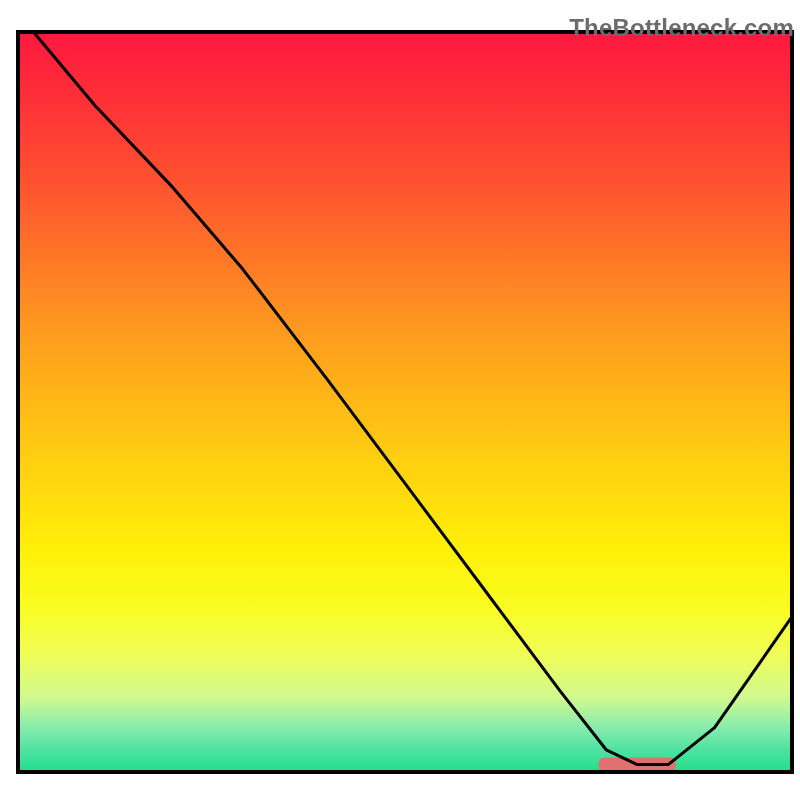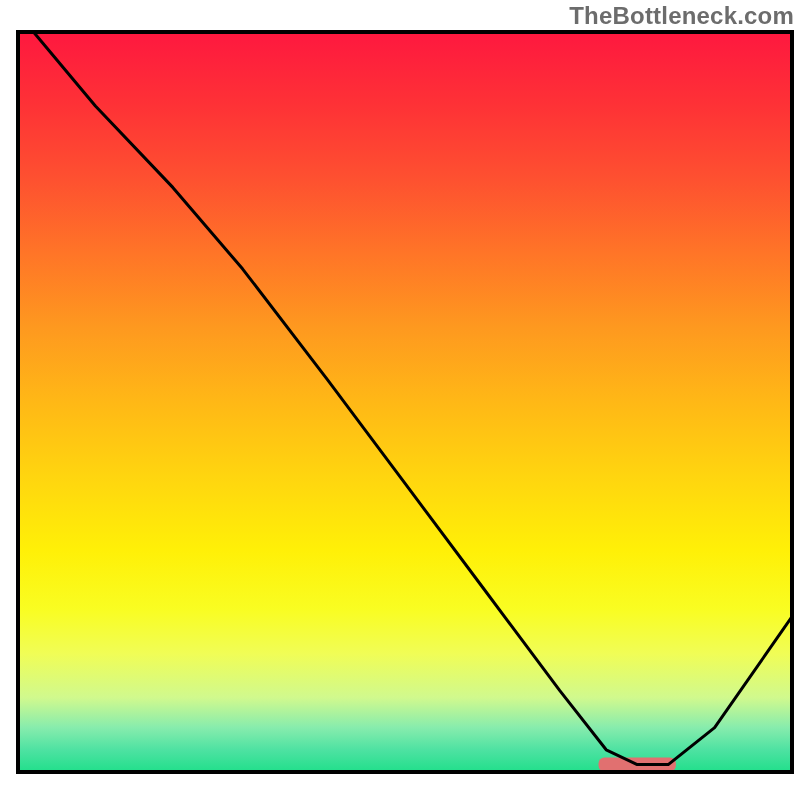--- a/index.html
+++ b/index.html
@@ -11,21 +11,21 @@
     background: #ffffff;
     font-family: Arial, Helvetica, sans-serif;
   }
   .stage {
     position: relative;
     width: 800px;
     height: 800px;
   }
   .watermark {
     position: absolute;
-    top: 2px;
+    top: 14px;
     right: 6px;
     font-size: 24px;
     font-weight: 600;
     color: #6c6c6c;
     letter-spacing: 0.2px;
     z-index: 3;
   }
   svg.plot {
     position: absolute;
     top: 0;

